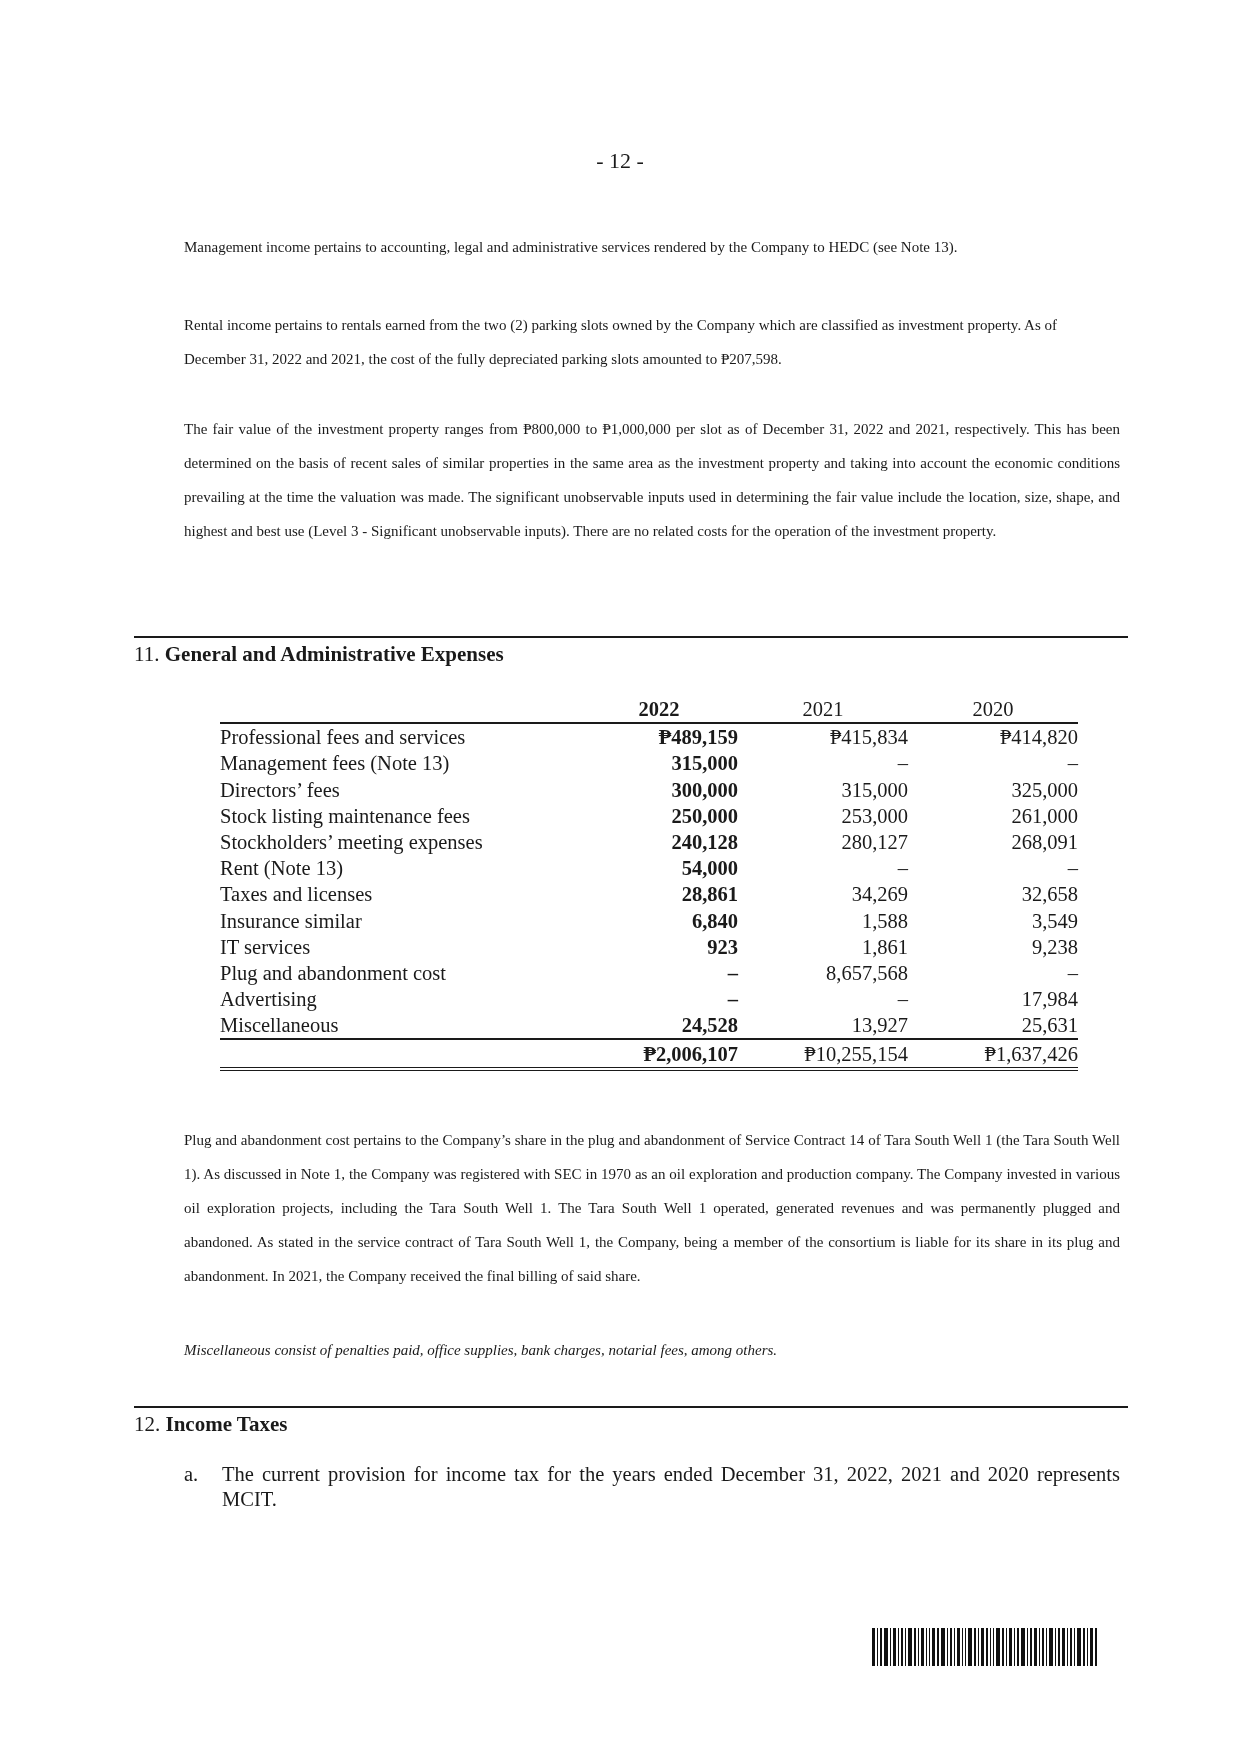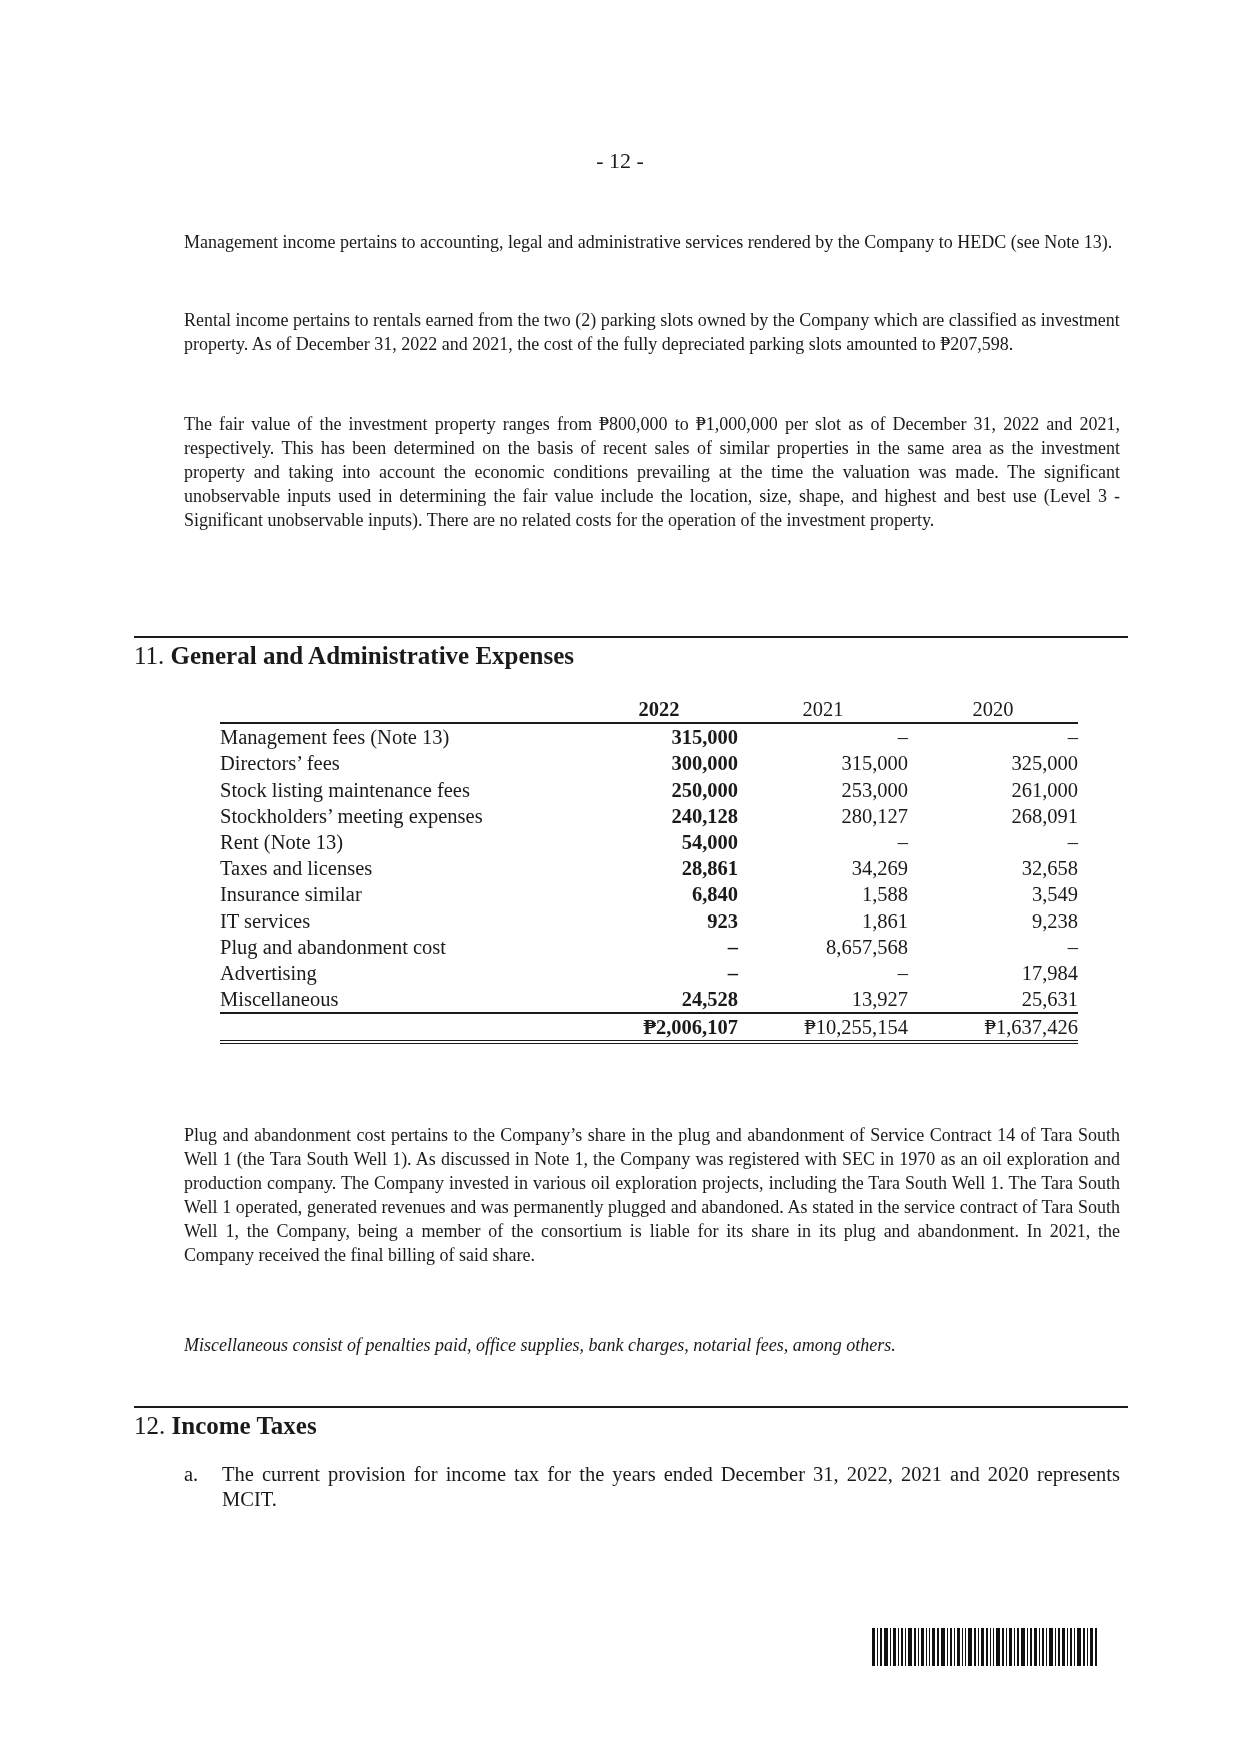--- a/index.html
+++ b/index.html
@@ -7,29 +7,29 @@
     width: 1240px; height: 1742px; position: relative; overflow: hidden;
     font-family: "Liberation Serif", "DejaVu Serif", serif;
     color: #1a1a1a;
   }
   .page-number {
     position: absolute; top: 148px; left: 0; width: 1240px;
     text-align: center; font-size: 22px;
   }
   .para {
     position: absolute; left: 184px; width: 936px;
-    font-size: 18px; line-height: 24px; text-align: justify; margin: 0;
+    font-size: 15px; line-height: 34px; text-align: justify; margin: 0;
   }
   .para.left { text-align: left; }
   .rule {
     position: absolute; left: 134px; width: 994px; height: 0;
     border-top: 2px solid #1a1a1a;
   }
   .section-title {
-    position: absolute; left: 134px; font-size: 25px; font-weight: normal;
+    position: absolute; left: 134px; font-size: 21px; font-weight: normal;
   }
   .section-title b { font-weight: bold; }
   table.ga {
     position: absolute; left: 220px; top: 696px; width: 858px;
     border-collapse: collapse; font-size: 20.5px;
   }
   table.ga td, table.ga th {
     padding: 0; height: 26.2px; line-height: 26px; font-weight: normal;
   }
   table.ga th { }
@@ -73,20 +73,26 @@
   <thead>
     <tr>
       <th class="blank"></th>
       <th class="c2022">2022</th>
       <th class="c2021">2021</th>
       <th class="c2020">2020</th>
     </tr>
   </thead>
   <tbody>
     <tr>
+      <td class="label">Professional fees and services</td>
+      <td class="num c2022">₱489,159</td>
+      <td class="num c2021">₱415,834</td>
+      <td class="num c2020">₱414,820</td>
+    </tr>
+    <tr>
       <td class="label">Management fees (Note 13)</td>
       <td class="num c2022">315,000</td>
       <td class="num c2021">–</td>
       <td class="num c2020">–</td>
     </tr>
     <tr>
       <td class="label">Directors’ fees</td>
       <td class="num c2022">300,000</td>
       <td class="num c2021">315,000</td>
       <td class="num c2020">325,000</td>

